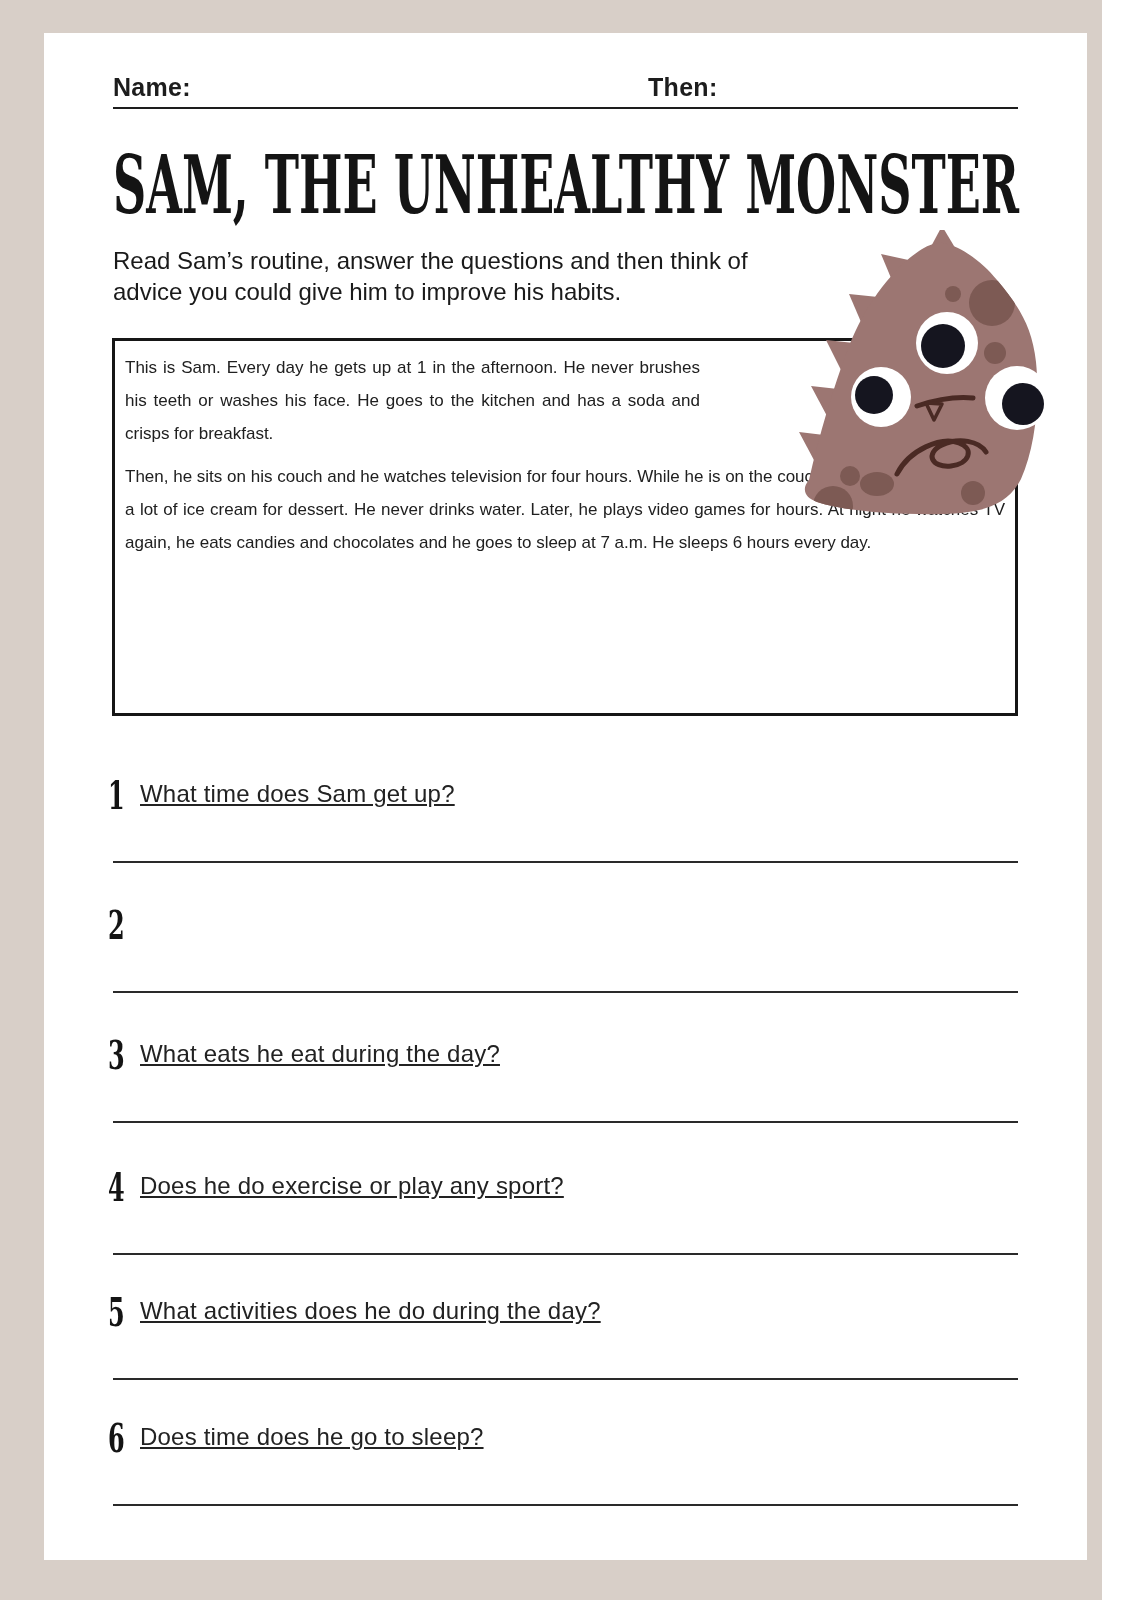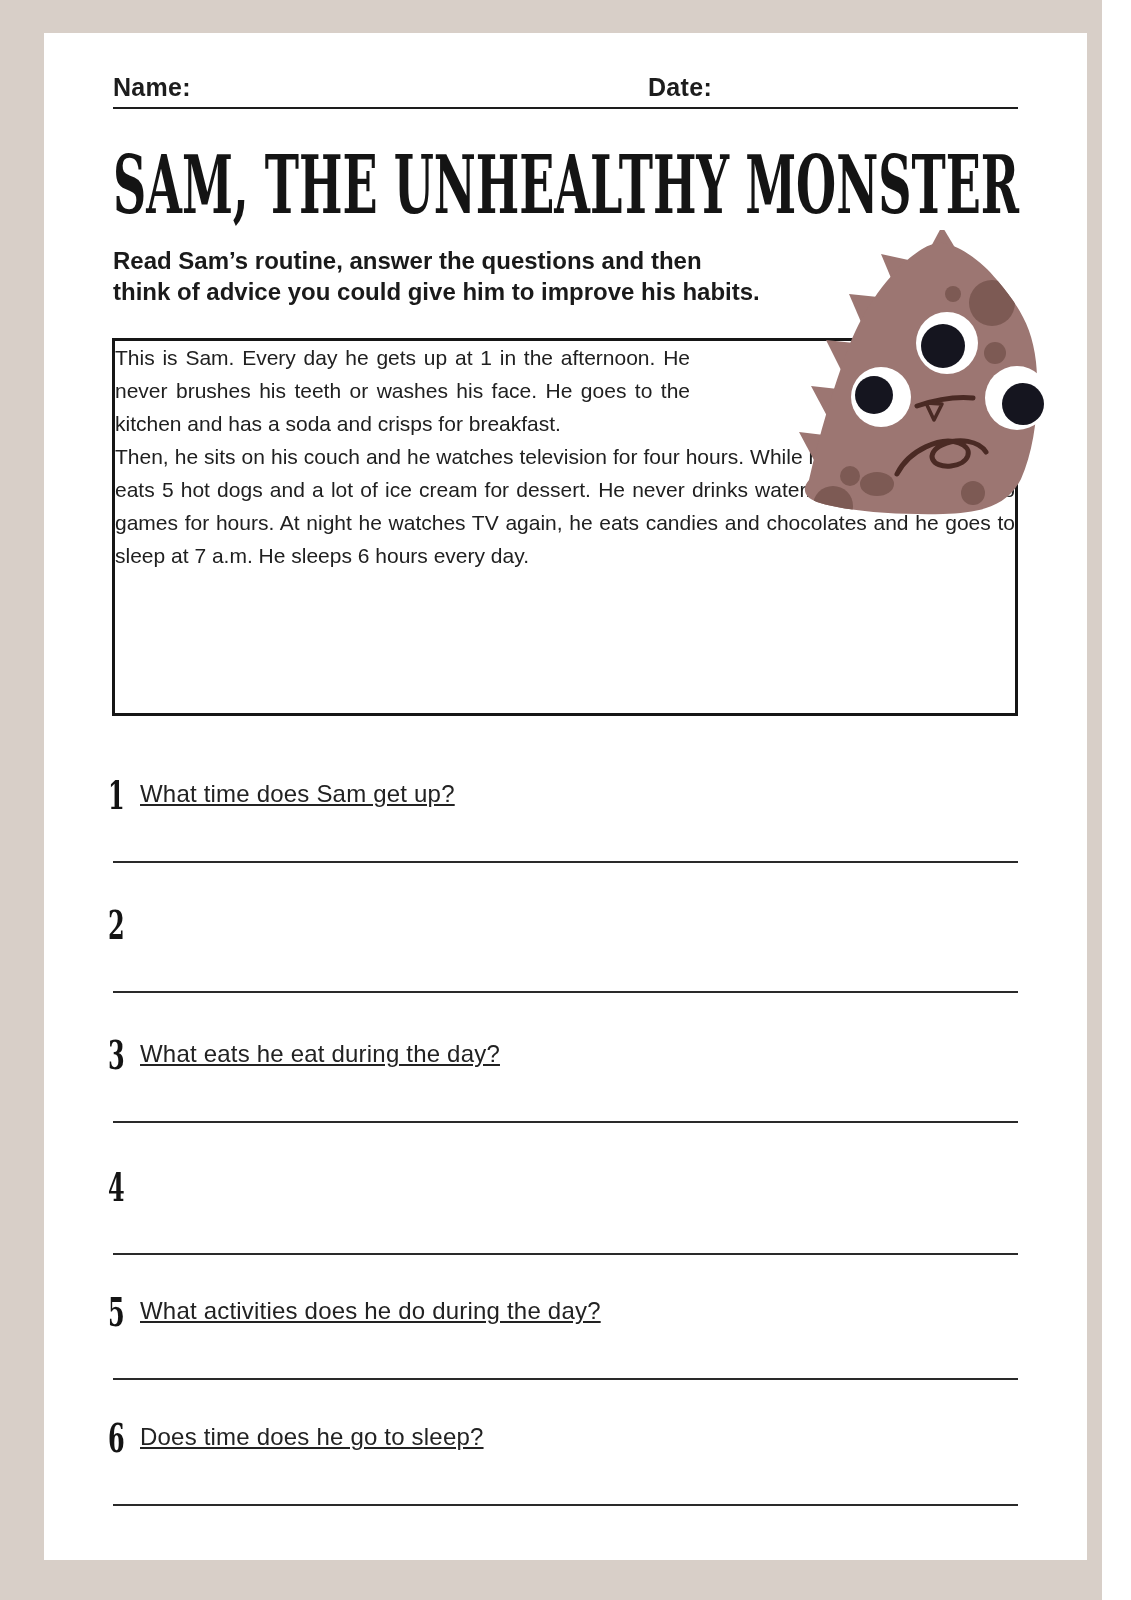--- a/index.html
+++ b/index.html
@@ -30,34 +30,34 @@
   .title-svg { position:absolute; left:67px; top:118px; }
   .title-svg text {
     font-family:"DejaVu Serif", serif;
     font-weight:700;
     fill:#141414;
   }
 
   
   .instructions {
     position:absolute; left:69px; top:212px; width:648px;
-    font-weight:700; font-size:24px; line-height:31px; color:#1a1a1a;
+    font-weight:400; font-size:24px; line-height:31px; color:#1a1a1a;
   }
 
   
   .passage-box {
     position:absolute; left:68px; top:305px;
     width:906px; height:378px;
     border:3px solid #161616;
     box-sizing:border-box;
     background:#ffffff;
   }
   .passage-box p {
-    font-size:21px; line-height:33px; color:#202020;
-    text-align:justify; margin:0;
+    font-size:17px; line-height:33px; color:#202020;
+    text-align:justify; margin:10px;
   }
   .passage-p1 { margin:26px 0 0 38px; width:575px; }
   .passage-p2 { margin:24px 36px 0 38px; }
 
   
   .monster-svg { position:absolute; left:751px; top:197px; z-index:3; }
 
   
   .q { position:absolute; left:64px; width:910px; height:100px; }
   #q1 { top:742px; } #q2 { top:872px; } #q3 { top:1002px; }
@@ -78,21 +78,21 @@
   }
 </style>
 </head>
 <body>
 
 <div class="frame">
   <div class="paper">
 
     <div class="header-row">
       <span class="hdr-label">Name:</span>
-      <span class="hdr-label hdr-date">Date:</span>
+      <span class="hdr-label hdr-date">Then:</span>
     </div>
     <div class="header-underline"></div>
 
     <svg class="title-svg" width="912" height="82">
       <text x="2" y="62" font-size="81" textLength="906" lengthAdjust="spacingAndGlyphs">SAM, THE UNHEALTHY MONSTER</text>
     </svg>
 
     <div class="instructions">Read Sam’s routine, answer the questions and then think of advice you could give him to improve his habits.</div>
 
     <div class="passage-box">
@@ -170,20 +170,21 @@
     </div>
 
     <div class="q" id="q3">
       <span class="qnum">3</span>
       <span class="qtext">What eats he eat during the day?</span>
       <div class="answer-line"></div>
     </div>
 
     <div class="q" id="q4">
       <span class="qnum">4</span>
+      <span class="qtext">Does he do exercise or play any sport?</span>
       <div class="answer-line"></div>
     </div>
 
     <div class="q" id="q5">
       <span class="qnum">5</span>
       <span class="qtext">What activities does he do during the day?</span>
       <div class="answer-line"></div>
     </div>
 
     <div class="q" id="q6">

